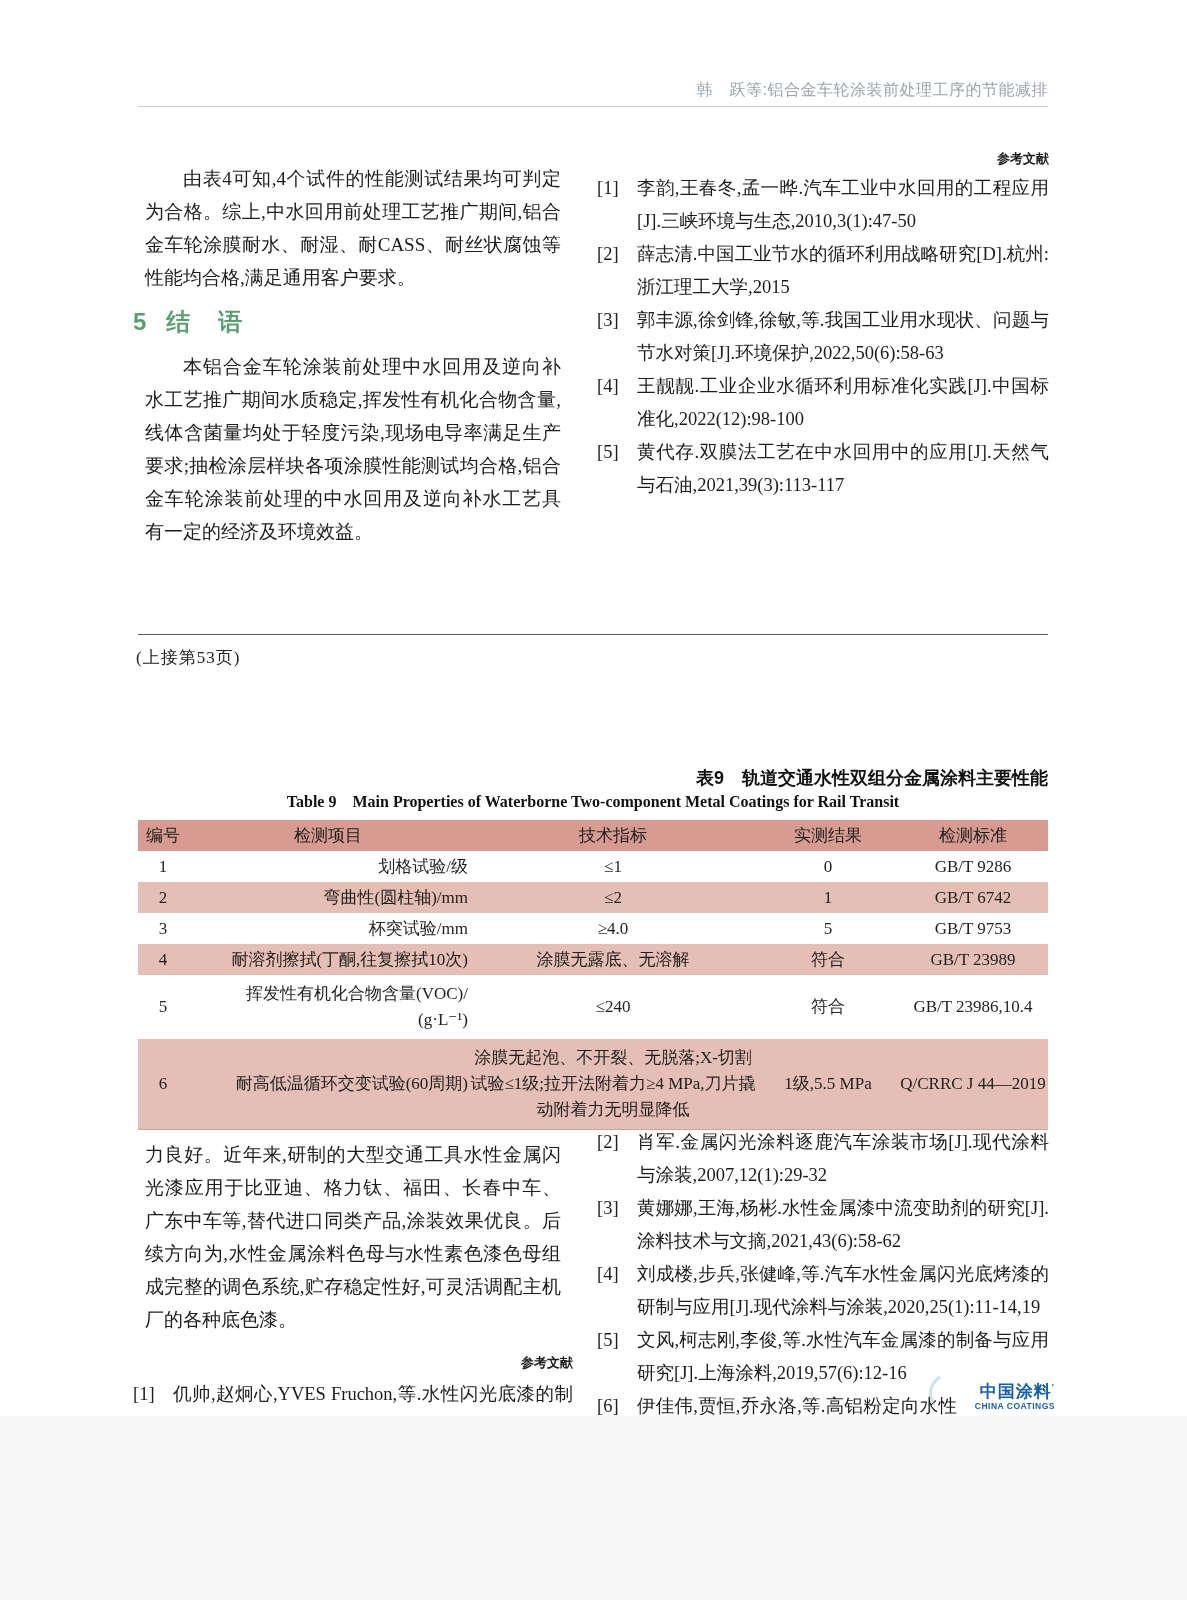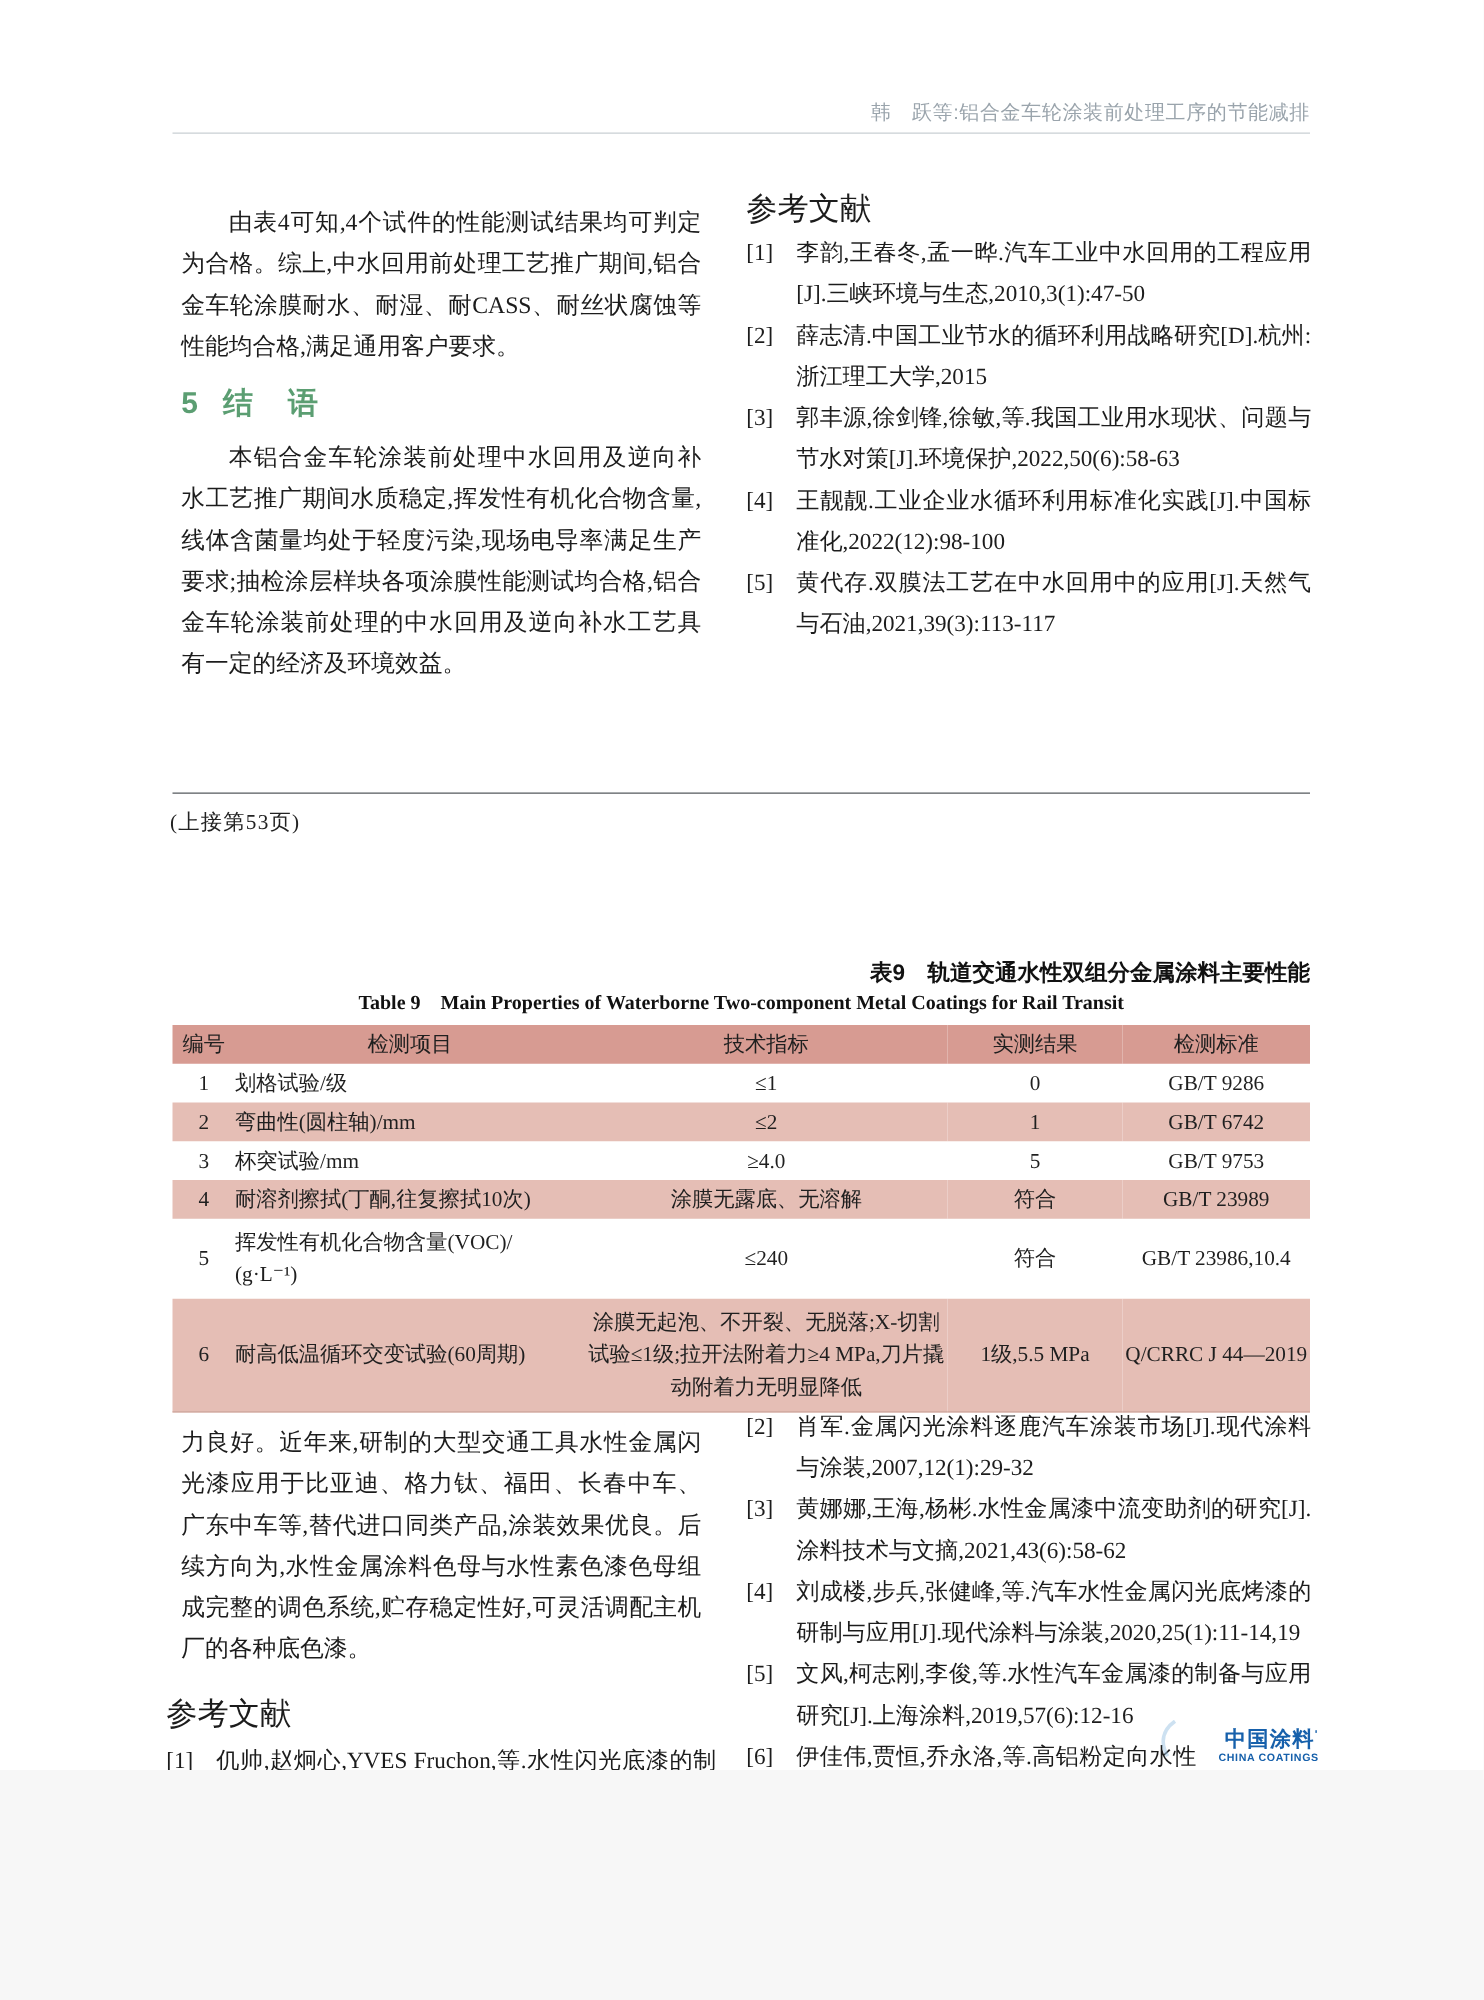--- a/index.html
+++ b/index.html
@@ -14,47 +14,47 @@
   
   .col{position:absolute;}
   .top-left{left:133px;top:150px;width:440px;}
   .top-right{left:597px;top:150px;width:452px;}
   .bottom-left{left:133px;top:1126px;width:440px;}
   .bottom-right{left:597px;top:1126px;width:452px;}
 
   .body-para{margin:12px;font-size:19px;line-height:33px;color:#1c1c1c;text-align:justify;}
   .indent{text-indent:2em;}
 
-  .section-heading{margin:12px 0 10px 12px;font-family:"Liberation Sans","DejaVu Sans",sans-serif;
+  .section-heading{margin:12px 0 10px 0;font-family:"Liberation Sans","DejaVu Sans",sans-serif;
     font-weight:bold;font-size:24px;color:#5b9e72;}
   .section-heading .sec-num{margin-right:20px;}
   .section-heading .sec-title{letter-spacing:2px;}
 
-  .ref-heading{font-family:"Liberation Sans","DejaVu Sans",sans-serif;font-weight:normal;
-    font-size:25px;color:#1c1c1c;text-align:left;margin:0 0 4px 0;}
+  .ref-heading{font-family:"Liberation Sans","DejaVu Sans",sans-serif;font-weight:bold;
+    font-size:13px;color:#1c1c1c;text-align:right;margin:0 0 4px 0;}
   .ref-item{display:flex;font-size:18.5px;line-height:33px;color:#1c1c1c;}
   .ref-num{flex:none;width:40px;}
   .ref-text{flex:1;text-align:justify;}
 
   .divider{position:absolute;top:634px;left:138px;width:910px;height:1px;background:#555a5e;}
   .continuation{position:absolute;top:646px;left:136px;font-size:17px;color:#222;letter-spacing:1px;}
 
   .table-title-zh{position:absolute;top:766px;left:138px;width:910px;text-align:right;
     font-family:"Liberation Sans","DejaVu Sans",sans-serif;font-weight:bold;font-size:18px;color:#111;}
   .table-title-en{position:absolute;top:792px;left:138px;width:910px;text-align:center;
     font-family:"Liberation Serif","DejaVu Serif",serif;font-weight:bold;font-size:16px;color:#111;}
 
   table.props{position:absolute;top:820px;left:138px;width:910px;border-collapse:collapse;table-layout:fixed;
     font-size:17px;color:#1f1f1f;}
   table.props th,table.props td{padding:4px 0;vertical-align:middle;font-weight:normal;}
   table.props thead tr{background:#d79b92;height:30px;}
   table.props tbody tr{height:29px;}
   tr.row-pink{background:#e5beb5;}
   td.c-num,th{text-align:center;}
-  td.c-item{text-align:left;padding-left:10px;}
+  td.c-item{text-align:right;padding-left:10px;}
   td.c-spec,td.c-result,td.c-standard{text-align:center;}
   td.c-spec{white-space:pre-line;}
   tr.tall td{padding-top:6px;padding-bottom:6px;line-height:26px;}
   table.props{border-bottom:1px solid #cda79d;}
 
   
   .logo{position:absolute;left:940px;top:1378px;width:115px;text-align:right;}
   .logo-zh{font-family:"Liberation Sans","DejaVu Sans",sans-serif;font-weight:bold;font-size:17px;
     color:#1660ab;letter-spacing:1px;line-height:18px;}
   .logo-zh sup{font-size:9px;}

